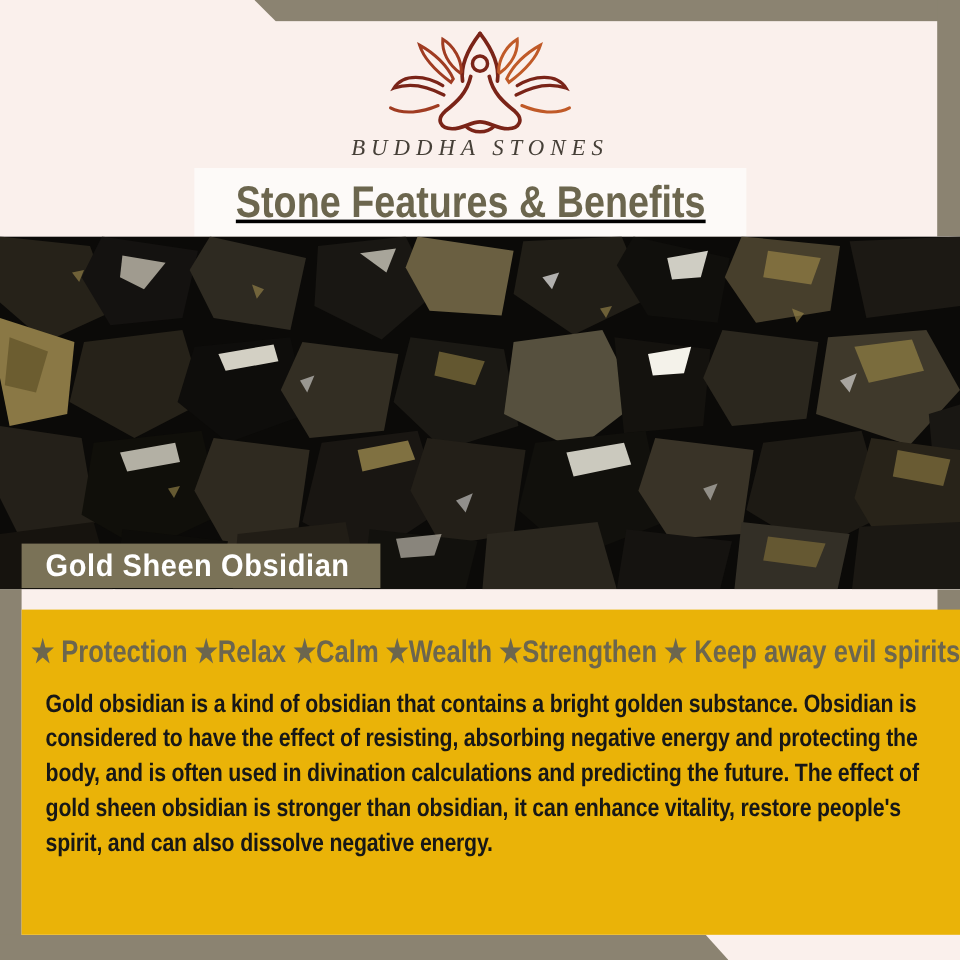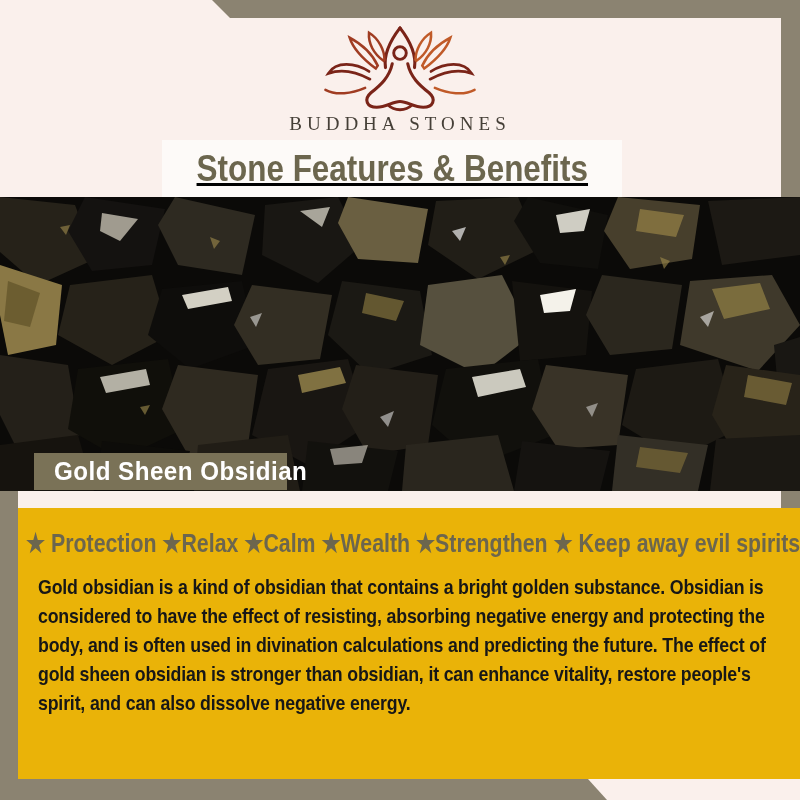--- a/index.html
+++ b/index.html
@@ -17,37 +17,38 @@
   .right-col-bottom{left:781px;top:491px;width:19px;height:100px;
     clip-path:polygon(0 0,19px 0,19px 100px,0 83px);}
   .bottom-band{left:0;top:779px;width:620px;height:21px;
     clip-path:polygon(0 0,588px 0,607px 21px,0 21px);}
   
   .logo{position:absolute;left:320px;top:24px;width:160px;height:92px;}
   .brand{
     position:absolute;left:0;top:113px;width:800px;text-align:center;
     font-family:"Liberation Serif",serif;font-size:19px;letter-spacing:5px;
     color:var(--brand-text,#453f37);
+    font-style:italic;
   }
   .title-box{
     position:absolute;left:162px;top:140px;width:460px;height:57px;
     background:var(--box-white,#fdfaf8);
     display:flex;align-items:center;justify-content:center;text-decoration:underline;
   }
   .title-box h1{
     margin:0;font-size:37px;font-weight:bold;white-space:nowrap;
     color:var(--accent-olive,#6b654d);transform:scaleX(.85);
   }
   
   .photo{position:absolute;left:0;top:197px;width:800px;height:294px;margin:0;}
   .photo svg{display:block;}
   .label-bar{
-    position:absolute;left:18px;bottom:1px;width:253px;height:37px;
+    position:absolute;left:18px;bottom:1px;width:299px;height:37px;
     background:var(--label-bar,#7a7257);
-    display:flex;align-items:center;padding-left:20px;box-sizing:border-box;margin-left:16px;
+    display:flex;align-items:center;padding-left:20px;box-sizing:border-box;
   }
   .label-bar span{
     color:#fff;font-size:26px;font-weight:bold;white-space:nowrap;
     transform:scaleX(.93);transform-origin:left center;letter-spacing:.5px;
   }
   
   .content-box{
     position:absolute;left:18px;top:508px;width:782px;height:271px;
     background:#eab308;box-sizing:border-box;padding:20px 12px 0 20px;
   }

